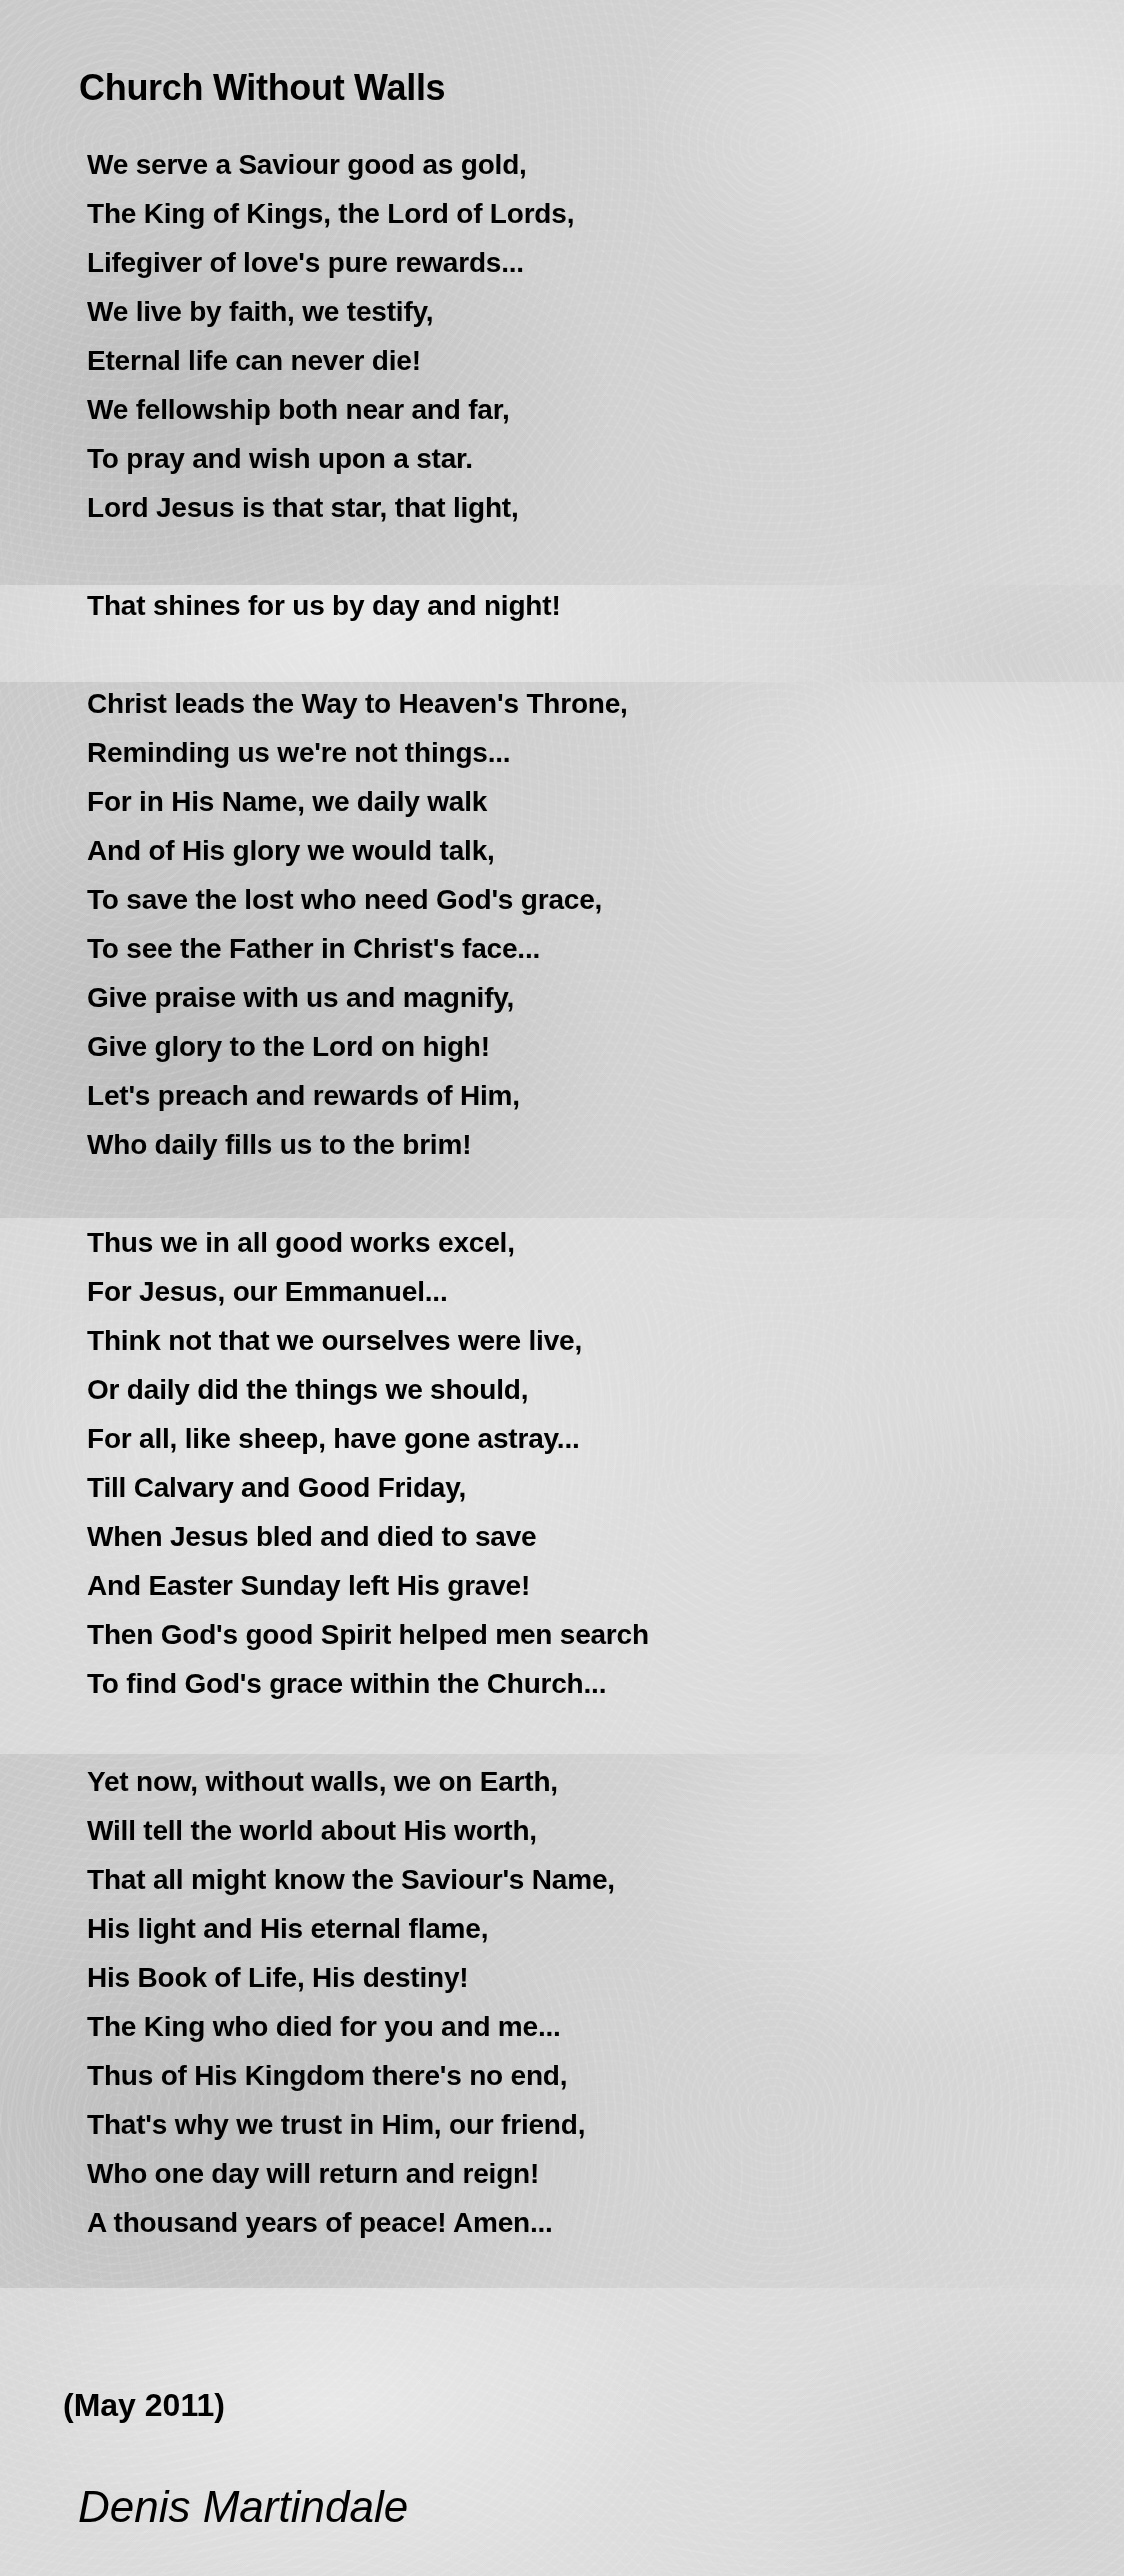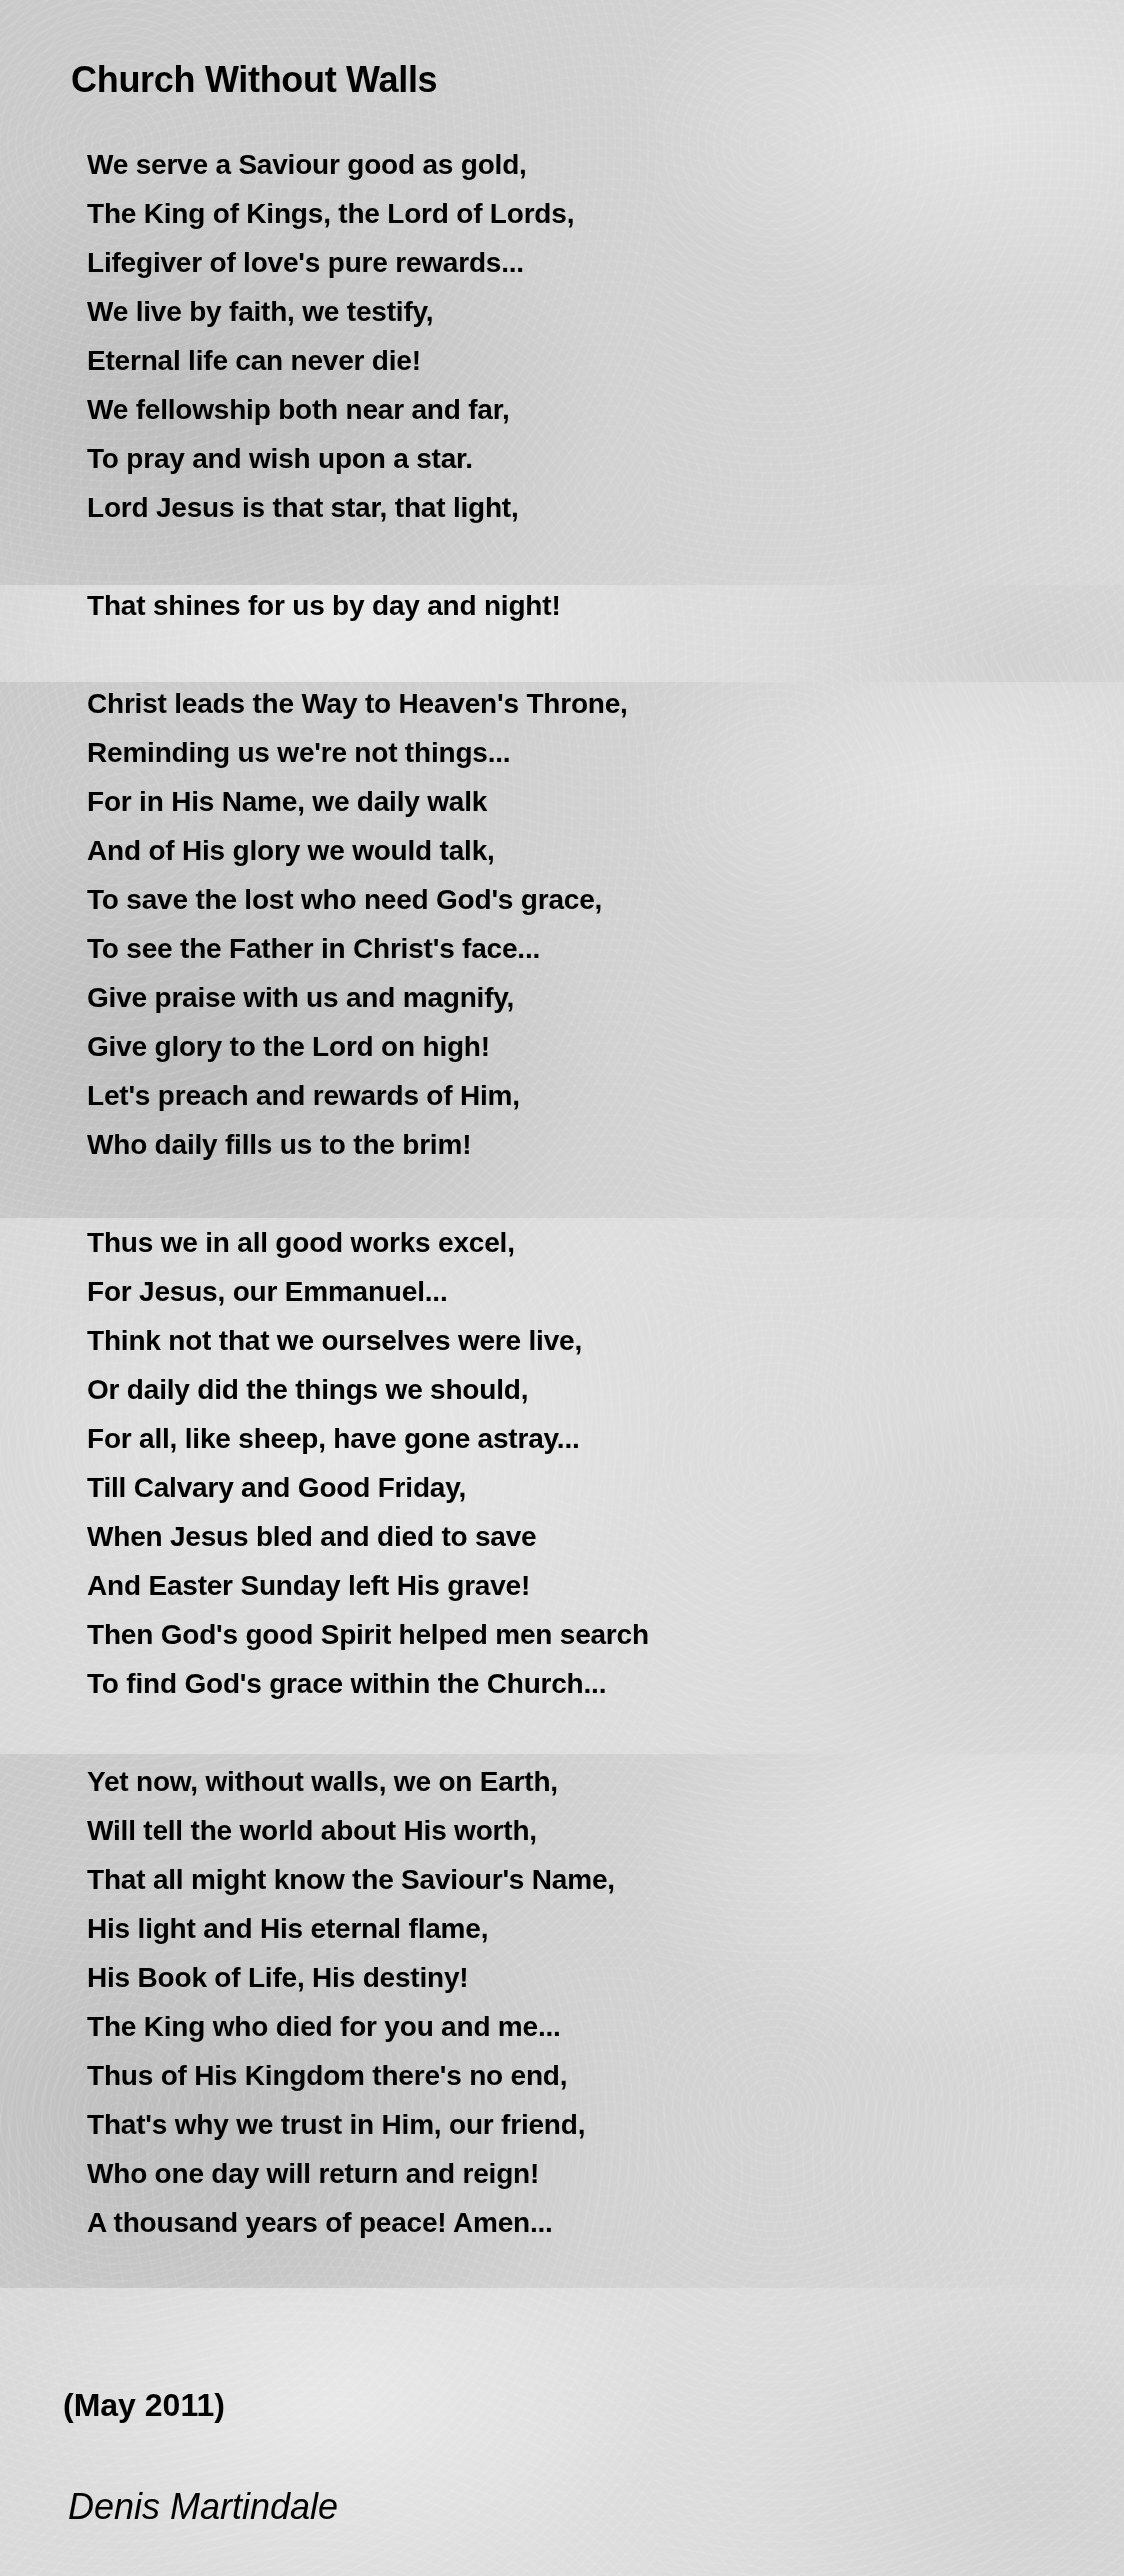--- a/index.html
+++ b/index.html
@@ -27,37 +27,37 @@
     position: absolute; inset: 0; z-index: 1; pointer-events: none;
     background-image:
       repeating-radial-gradient(circle at 18% 22%, rgba(255,255,255,0.10) 0 1.9px, rgba(255,255,255,0) 1.9px 8.4px),
       repeating-radial-gradient(circle at 72% 58%, rgba(255,255,255,0.08) 0 1.9px, rgba(255,255,255,0) 1.9px 10.3px),
       repeating-radial-gradient(circle at 40% 88%, rgba(255,255,255,0.07) 0 1.9px, rgba(255,255,255,0) 1.9px 9.4px);
     background-size: 656px 656px, 843px 843px, 749px 749px;
     opacity: 0.7;
   }
   .content { position: absolute; left: 63px; top: 0; z-index: 2; width: 1030px; }
   .title {
-    position: absolute; left: 0; top: 50px; margin: 8px;
+    position: absolute; left: 0; top: 50px; margin: 16px;
     font-size: 36px; font-weight: bold; line-height: 43px; white-space: nowrap;
     letter-spacing: -0.3px;
   }
   .poem {
     position: absolute; left: 0; top: 140px;
     font-size: 28px; font-weight: bold; line-height: 49px; white-space: nowrap;
     letter-spacing: -0.2px;
   }
   .poem .line { height: 49px; display: block; margin-left: 24px; }
   .date {
     position: absolute; left: 0; top: 2387px;
     font-size: 32px; font-weight: bold; line-height: 37px; white-space: nowrap;
   }
   .author {
-    position: absolute; left: 5px; top: 2484px;
-    font-size: 36px; font-style: italic; font-weight: normal; line-height: 45px; white-space: nowrap;
+    position: absolute; left: 15px; top: 2484px;
+    font-size: 44px; font-style: italic; font-weight: normal; line-height: 45px; white-space: nowrap;
   }
 </style>
 </head>
 <body>
 
 <div class="bands">
   <div class="band dark" style="top:0;height:585px"></div>
   <div class="band light" style="top:585px;height:97px"></div>
   <div class="band dark" style="top:682px;height:536px"></div>
   <div class="band light" style="top:1218px;height:536px"></div>

